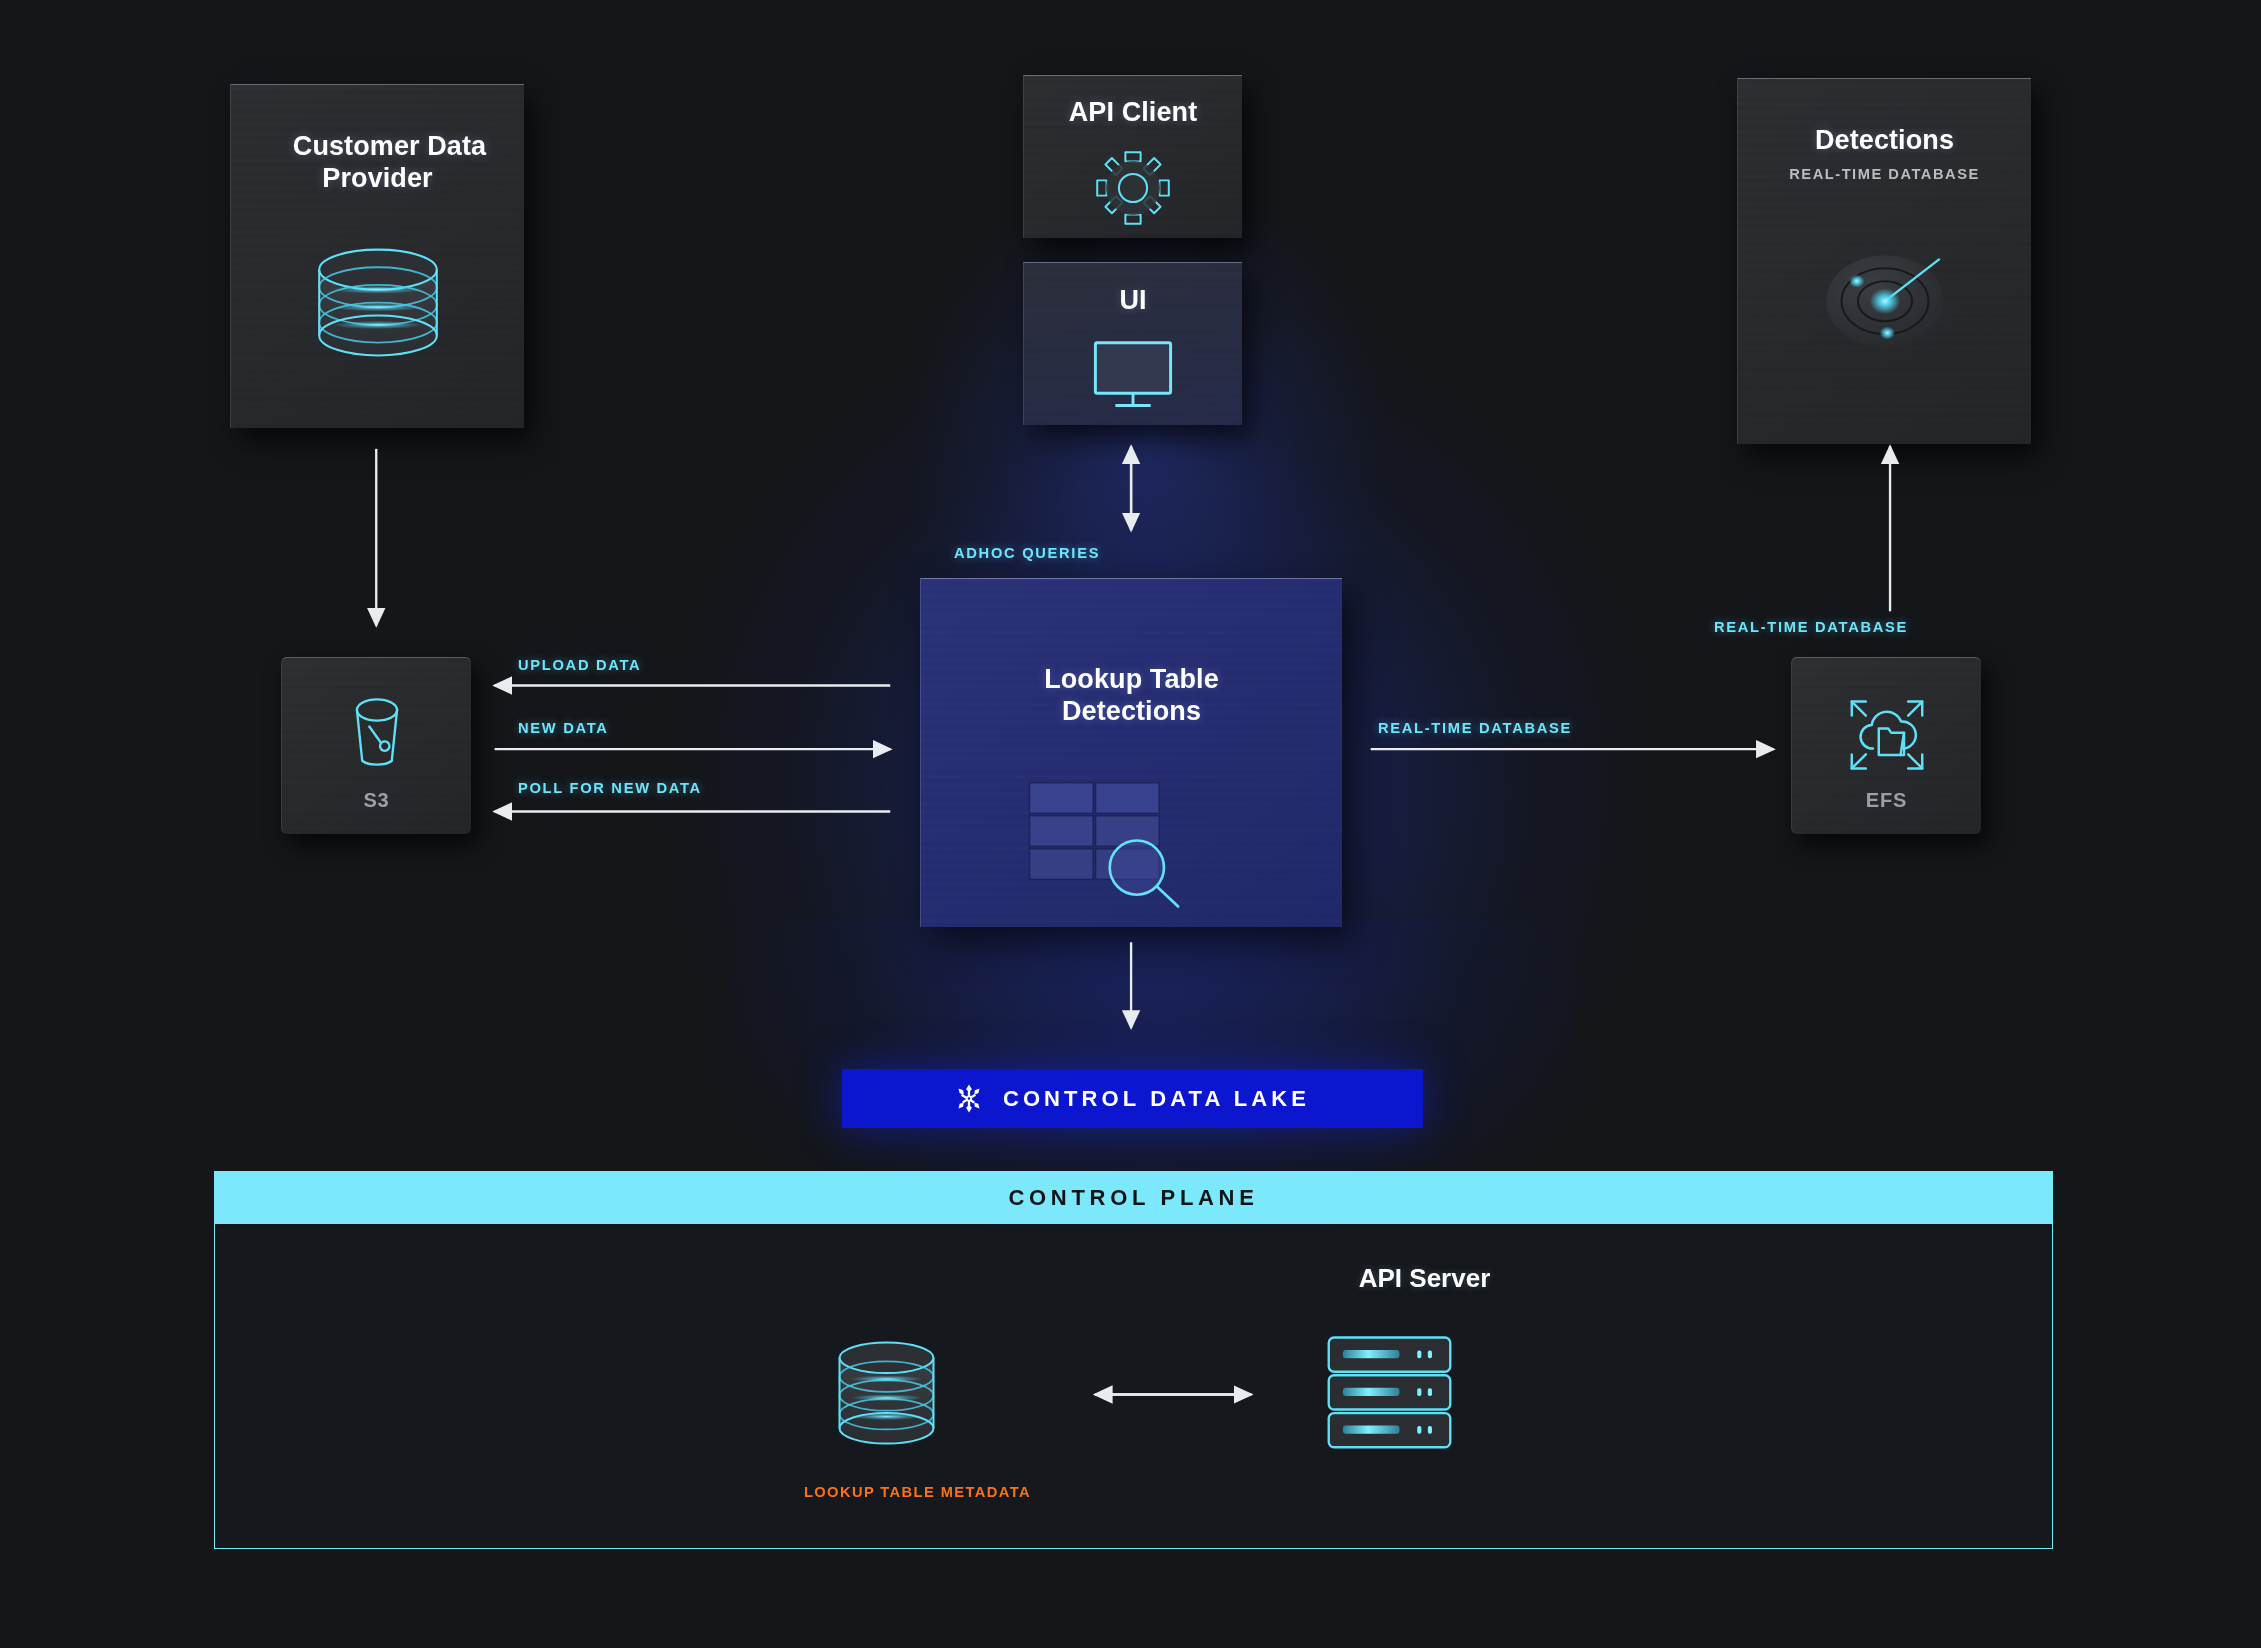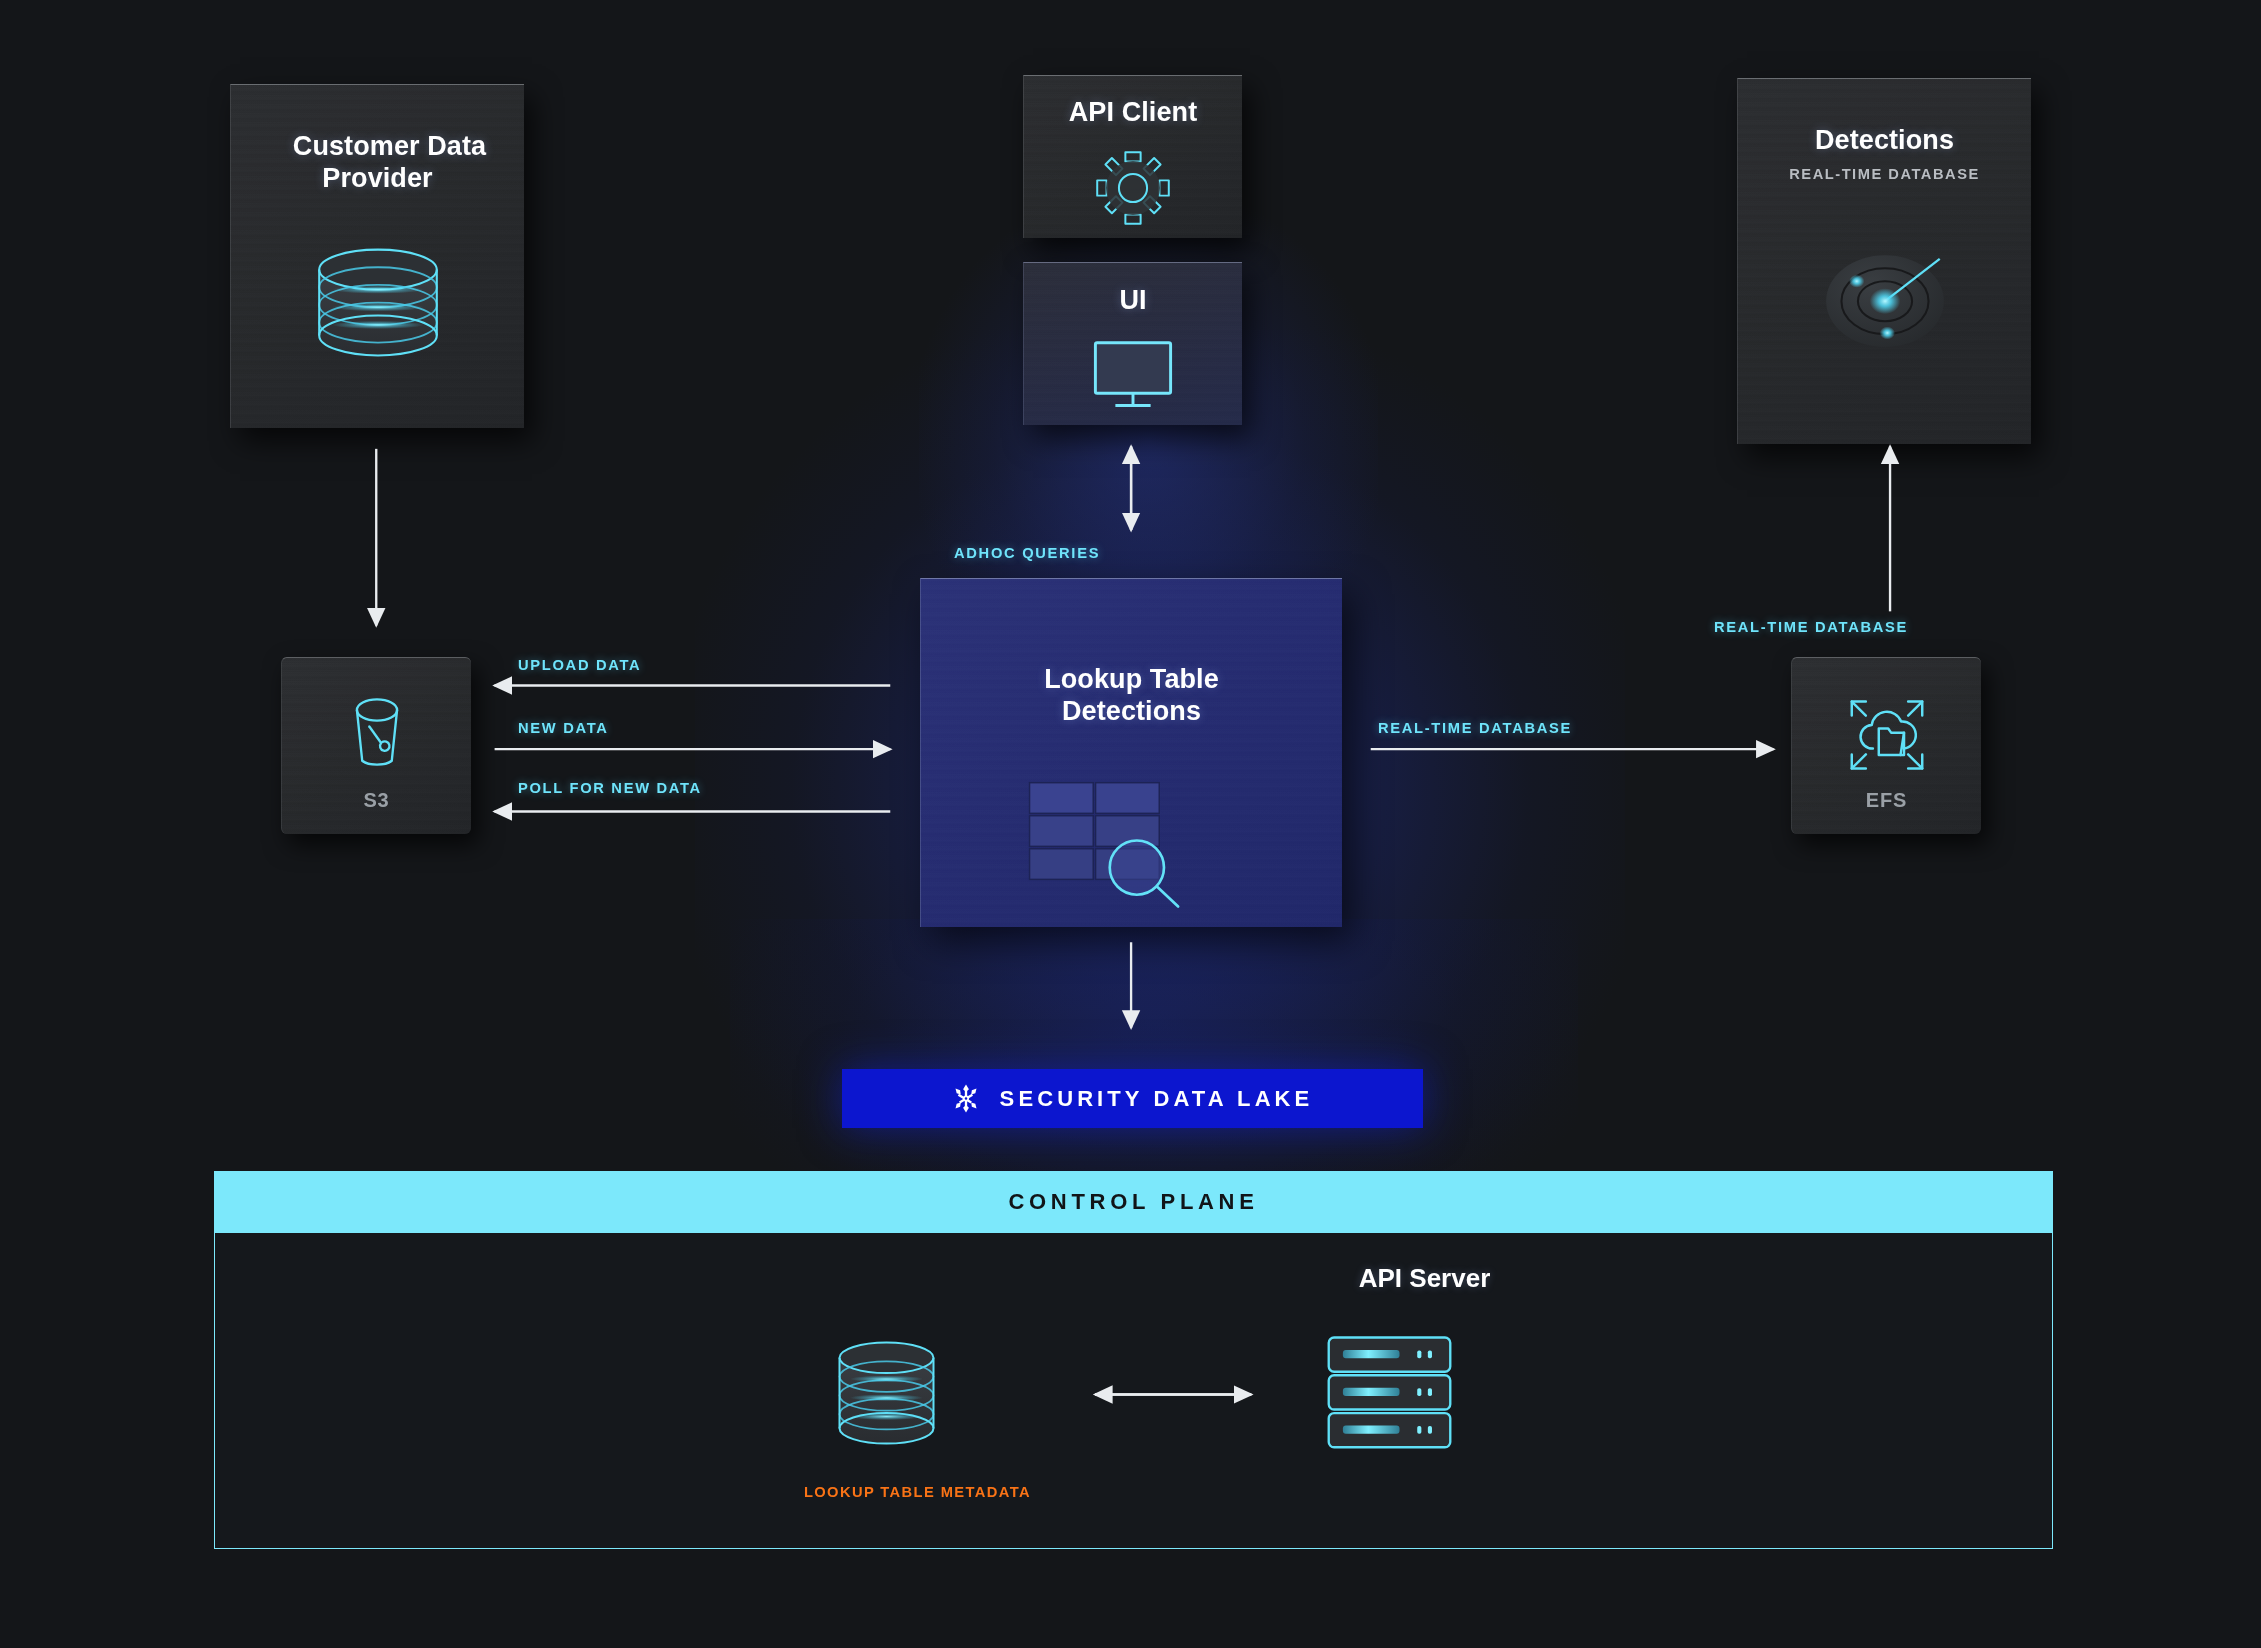--- a/index.html
+++ b/index.html
@@ -265,26 +265,26 @@
         <path d="M42 43 l-8 -3 -1 -7 7 2 z"></path>
         <path d="M42 9 l-8 3 -1 7 7 -2 z"></path>
         <path d="M6 43 l8 -3 1 -7 -7 2 z"></path>
         <path d="M12 18 l22 13 -2 3.4 -22 -13 z"></path>
         <path d="M34 18 l-22 13 2 3.4 22 -13 z"></path>
         <circle cx="24" cy="26" r="5.2"></circle>
       </g>
       <circle cx="24" cy="26" r="2.1" fill="#0c16cf"></circle>
     </svg>
   </span>
-  <span class="datalake-text">SECURITY DATA LAKE</span>
+  <span class="datalake-text">CONTROL DATA LAKE</span>
 </div>
 
 <div class="cp-body" style="left:214px;top:1230px;width:1839px;height:319px;"></div>
 <div class="cp-frame" style="left:214px;top:1171px;width:1839px;height:378px;"></div>
-<div class="cp-header" style="left:214px;top:1171px;width:1839px;height:62px;">
+<div class="cp-header" style="left:214px;top:1171px;width:1839px;height:53px;">
   <span class="cp-header-text">CONTROL PLANE</span>
 </div>
 
 <span style="position:absolute;left:816px;top:1340px;">
   <svg width="141" height="112" viewBox="0 0 240 190">
     <defs>
       <linearGradient id="cyl2" x1="0" y1="0" x2="0" y2="1">
         <stop offset="0%" stop-color="#3b3f44" stop-opacity="0.95"></stop>
         <stop offset="100%" stop-color="#2a2d31" stop-opacity="0.95"></stop>
       </linearGradient>

